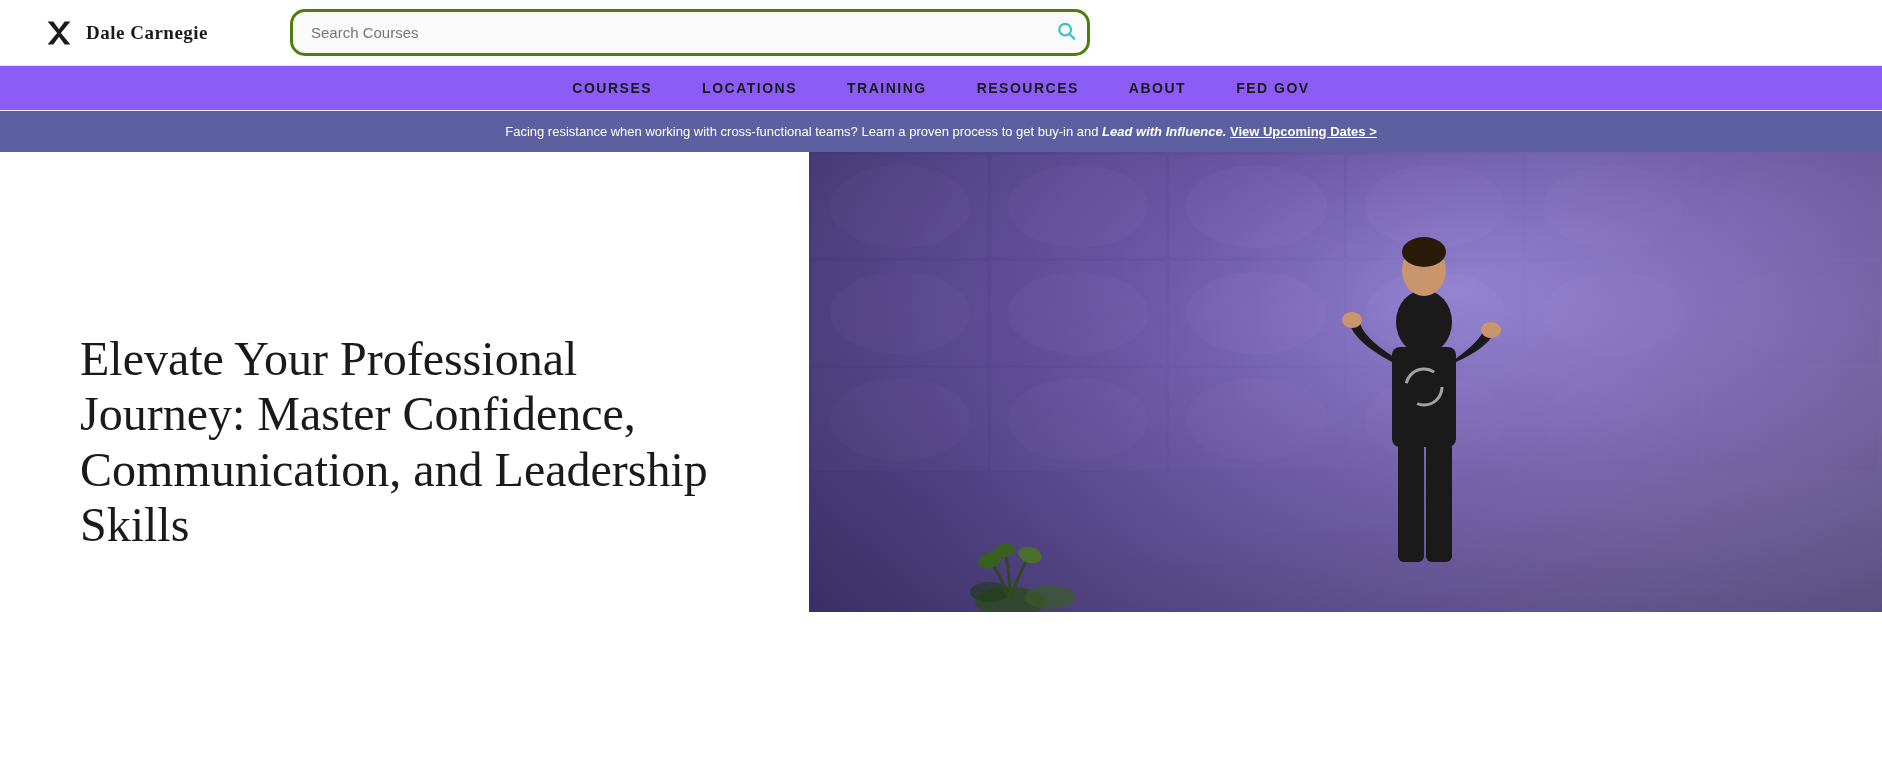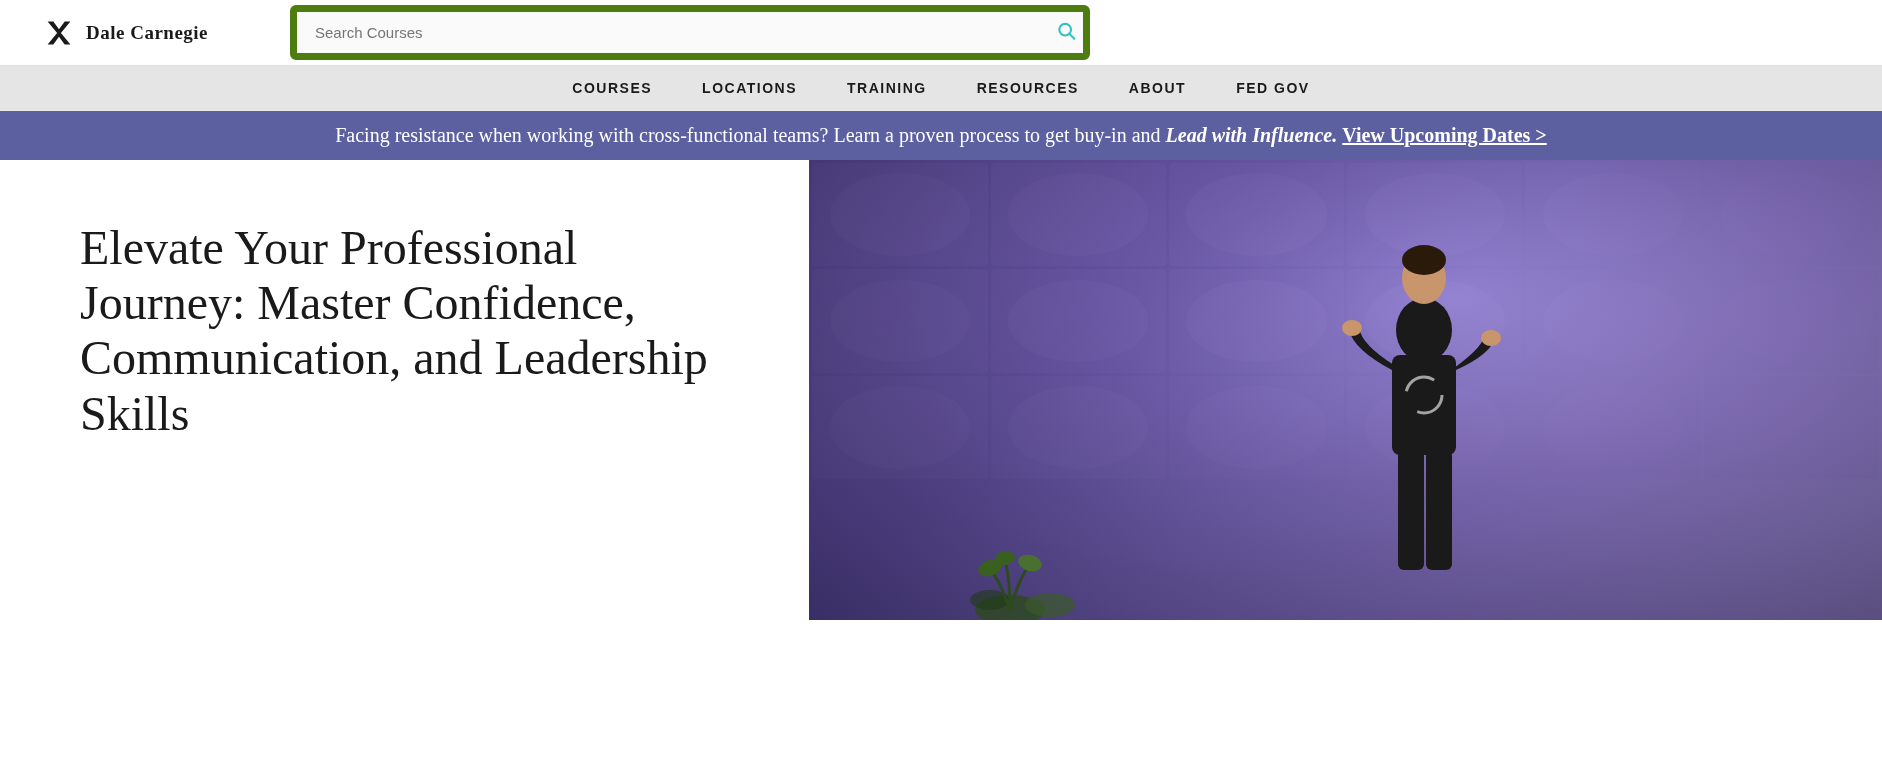--- a/index.html
+++ b/index.html
@@ -30,22 +30,22 @@
     .search-area {
       flex: 1;
       max-width: 800px;
       margin: 0 30px;
       position: relative;
     }
 
     .search-input {
       width: 100%;
       padding: 12px 48px 12px 18px;
-      border: 7px solid #4d7c0f;
-      border-radius: 6px;
+      border: 3px solid #4d7c0f;
+      border-radius: 15px;
       font-size: 15px;
       color: #555;
       outline: none;
       background: #fafafa;
     }
 
     .search-icon-btn {
       position: absolute;
       right: 14px;
       top: 50%;
@@ -83,42 +83,41 @@
       position: relative;
     }
 
     
     .nav {
       display: flex;
       justify-content: center;
       align-items: center;
       gap: 50px;
       padding: 14px 0;
-      background: #e5e5e5;
+      background: #8b5cf6;
       border-bottom: 1px solid #e8e8e8;
     }
 
     .nav-item {
       font-size: 14px;
       font-weight: 600;
       letter-spacing: 1.5px;
       color: #1a1a1a;
       text-transform: uppercase;
       cursor: pointer;
       text-decoration: none;
     }
 
     
     .banner {
       background: #5c5fa0;
       color: #fff;
       text-align: center;
       padding: 13px 40px;
-      font-size: 20px;
-      font-family: Liberation Serif, serif;
+      font-size: 13px;
     }
 
     .banner-text {
       color: #fff;
     }
 
     .banner-italic {
       font-style: italic;
       font-weight: 600;
     }
@@ -134,21 +133,21 @@
     .hero {
       display: flex;
       align-items: stretch;
       min-height: 460px;
       background: #fff;
     }
 
     .hero-text {
       flex: 0 0 43%;
       display: flex;
-      align-items: flex-start;
+      align-items: flex-end;
       padding: 60px 60px 60px 80px;
     }
 
     .hero-heading {
       font-family: 'Georgia', serif;
       font-size: 48px;
       font-weight: 400;
       color: #1a1a1a;
       line-height: 1.15;
     }

